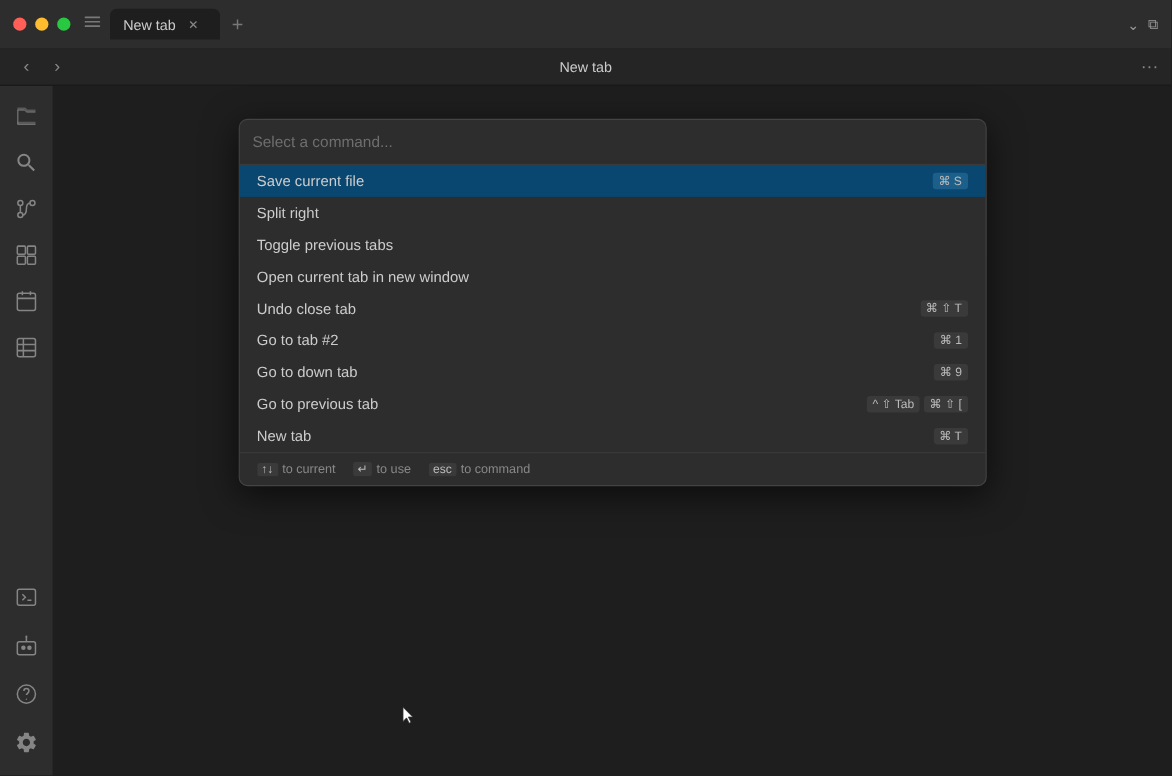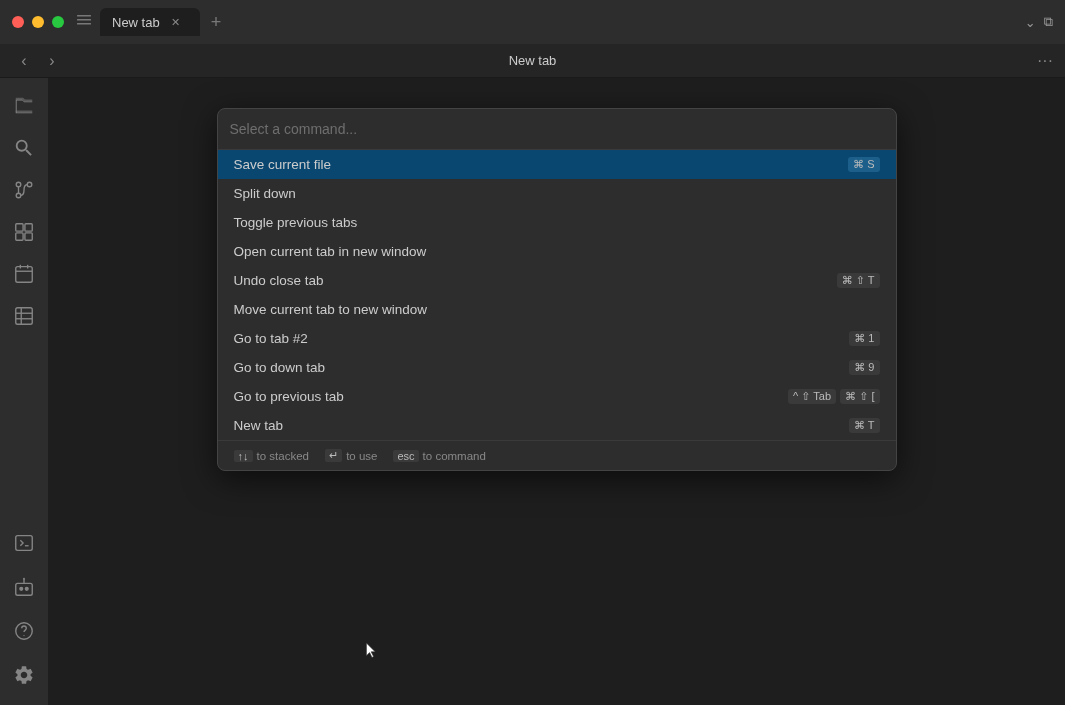--- a/index.html
+++ b/index.html
@@ -422,47 +422,43 @@
 
       <div class="command-list">
 
         <div class="command-item selected">
           <span class="command-item-label">Save current file</span>
           <span class="command-item-shortcut">
             <span class="kbd">⌘ S</span>
           </span>
         </div>
 
-
-        <div class="command-item">
-          <span class="command-item-label">Split down</span>
+        <div class="command-item">
+          <span class="command-item-label">Split right</span>
           <span class="command-item-shortcut"></span>
         </div>
+
 
         <div class="command-item">
           <span class="command-item-label">Toggle previous tabs</span>
           <span class="command-item-shortcut"></span>
         </div>
 
         <div class="command-item">
           <span class="command-item-label">Open current tab in new window</span>
           <span class="command-item-shortcut"></span>
         </div>
 
         <div class="command-item">
           <span class="command-item-label">Undo close tab</span>
           <span class="command-item-shortcut">
             <span class="kbd">⌘ ⇧ T</span>
           </span>
         </div>
 
-        <div class="command-item">
-          <span class="command-item-label">Move current tab to new window</span>
-          <span class="command-item-shortcut"></span>
-        </div>
 
 
         <div class="command-item">
           <span class="command-item-label">Go to tab #2</span>
           <span class="command-item-shortcut">
             <span class="kbd">⌘ 1</span>
           </span>
         </div>
 
         <div class="command-item">
@@ -485,21 +481,21 @@
           <span class="command-item-shortcut">
             <span class="kbd">⌘ T</span>
           </span>
         </div>
 
       </div>
 
       <div class="command-footer">
         <div class="footer-hint">
           <span class="footer-kbd">↑↓</span>
-          <span>to stacked</span>
+          <span>to current</span>
         </div>
         <div class="footer-hint">
           <span class="footer-kbd">↵</span>
           <span>to use</span>
         </div>
         <div class="footer-hint">
           <span class="footer-kbd">esc</span>
           <span>to command</span>
         </div>
       </div>

